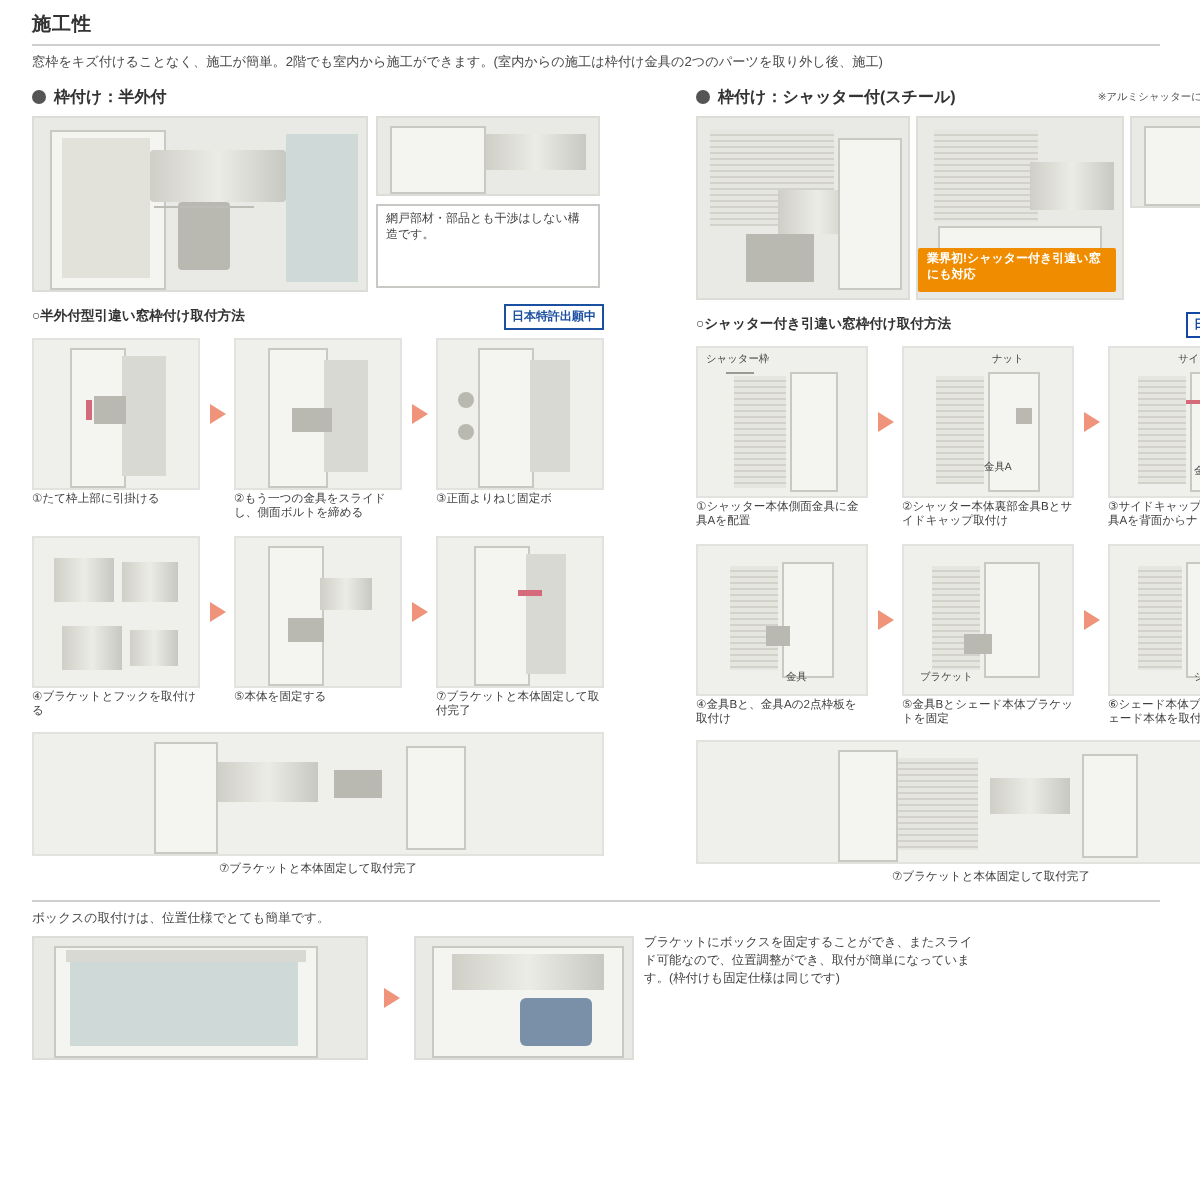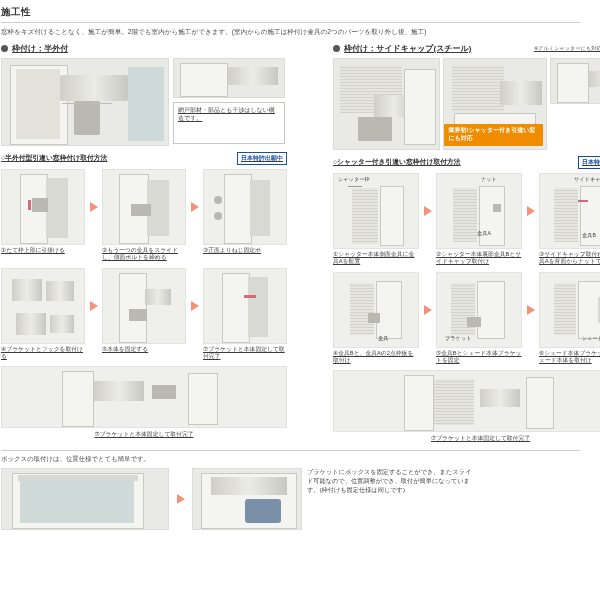--- a/index.html
+++ b/index.html
@@ -4,29 +4,29 @@
 <style>
   html,body{margin:0;padding:0;}
   body{
     width:600px;height:600px;
     background:#ffffff;
     font-family:"Liberation Sans","DejaVu Sans",sans-serif;
     color:#3c3c3c;
     font-size:7px;
     overflow:hidden;
   }
-  .page{position:relative;width:588px;height:600px;box-sizing:border-box;padding:6px 8px 0 1px;}
+  .page{position:relative;width:588px;height:600px;box-sizing:border-box;padding:6px 8px 0 16px;}
 
   
   .sec-title{font-size:9.5px;font-weight:bold;color:#333;margin:0 0 3px 0;letter-spacing:.5px;}
   .sec-rule{height:1px;background:#cfcfcf;margin:0 0 4px 0;}
   .sec-desc{font-size:6.6px;line-height:1.45;color:#4a4a4a;margin-bottom:6px;}
 
   
-  .cols{display:flex;gap:17px;text-decoration:underline;}
+  .cols{display:flex;gap:17px;}
   .col-l{width:286px;}
   .col-div{width:1px;background:#d2d2d2;margin:0 6px;}
   .col-r{width:295px;}
 
   .subhead{display:flex;align-items:center;gap:4px;margin-bottom:4px;}
   .bullet{width:7px;height:7px;border-radius:50%;background:#555;display:inline-block;flex:none;}
   .subhead .txt{font-size:8px;font-weight:bold;color:#333;}
 
   
   .photo{background:#e9e9e6;border:1px solid #dcdcd8;box-sizing:border-box;position:relative;overflow:hidden;}
@@ -199,21 +199,21 @@
       </div>
     </div>
 
     <div class="col-div"></div>
 
     <div class="col-r">
 
       <div class="subhead" style="justify-content:space-between;">
         <span style="display:flex;align-items:center;gap:4px;">
           <span class="bullet"></span>
-          <span class="txt">枠付け：サイドキャップ(スチール)</span>
+          <span class="txt">枠付け：シャッター付(スチール)</span>
         </span>
         <span style="font-size:5.2px;color:#555;">※アルミシャッターにも対応できます。</span>
       </div>
 
       <div class="r-photos">
         <div class="photo" style="width:108px;height:92px;">
           <div class="ph-shut" style="left:6px;top:6px;width:62px;height:48px;"></div>
           <div class="ph-metal" style="left:40px;top:36px;width:40px;height:22px;"></div>
           <div class="ph-frame" style="left:70px;top:10px;width:30px;height:74px;"></div>
           <div class="ph-dark" style="left:24px;top:58px;width:34px;height:24px;"></div>

